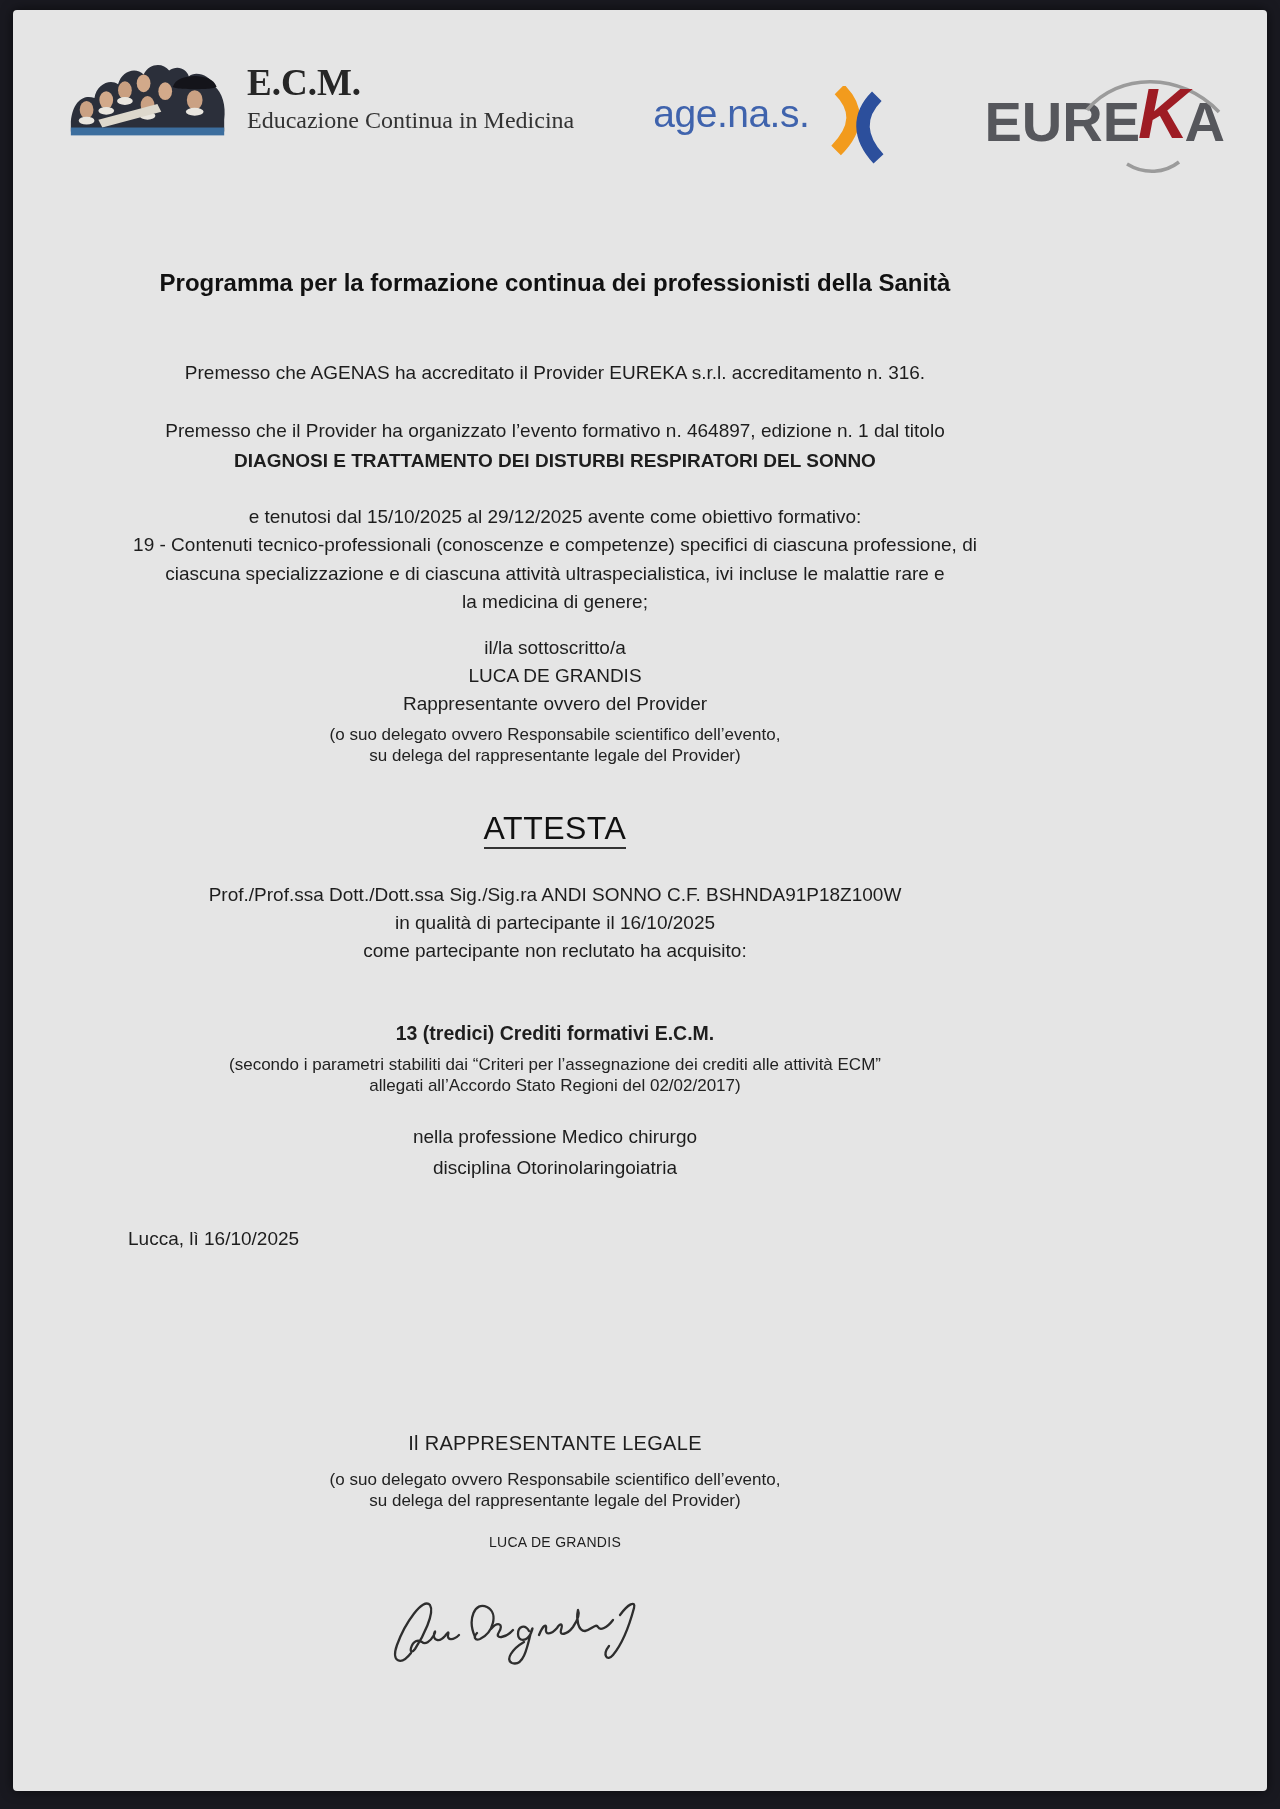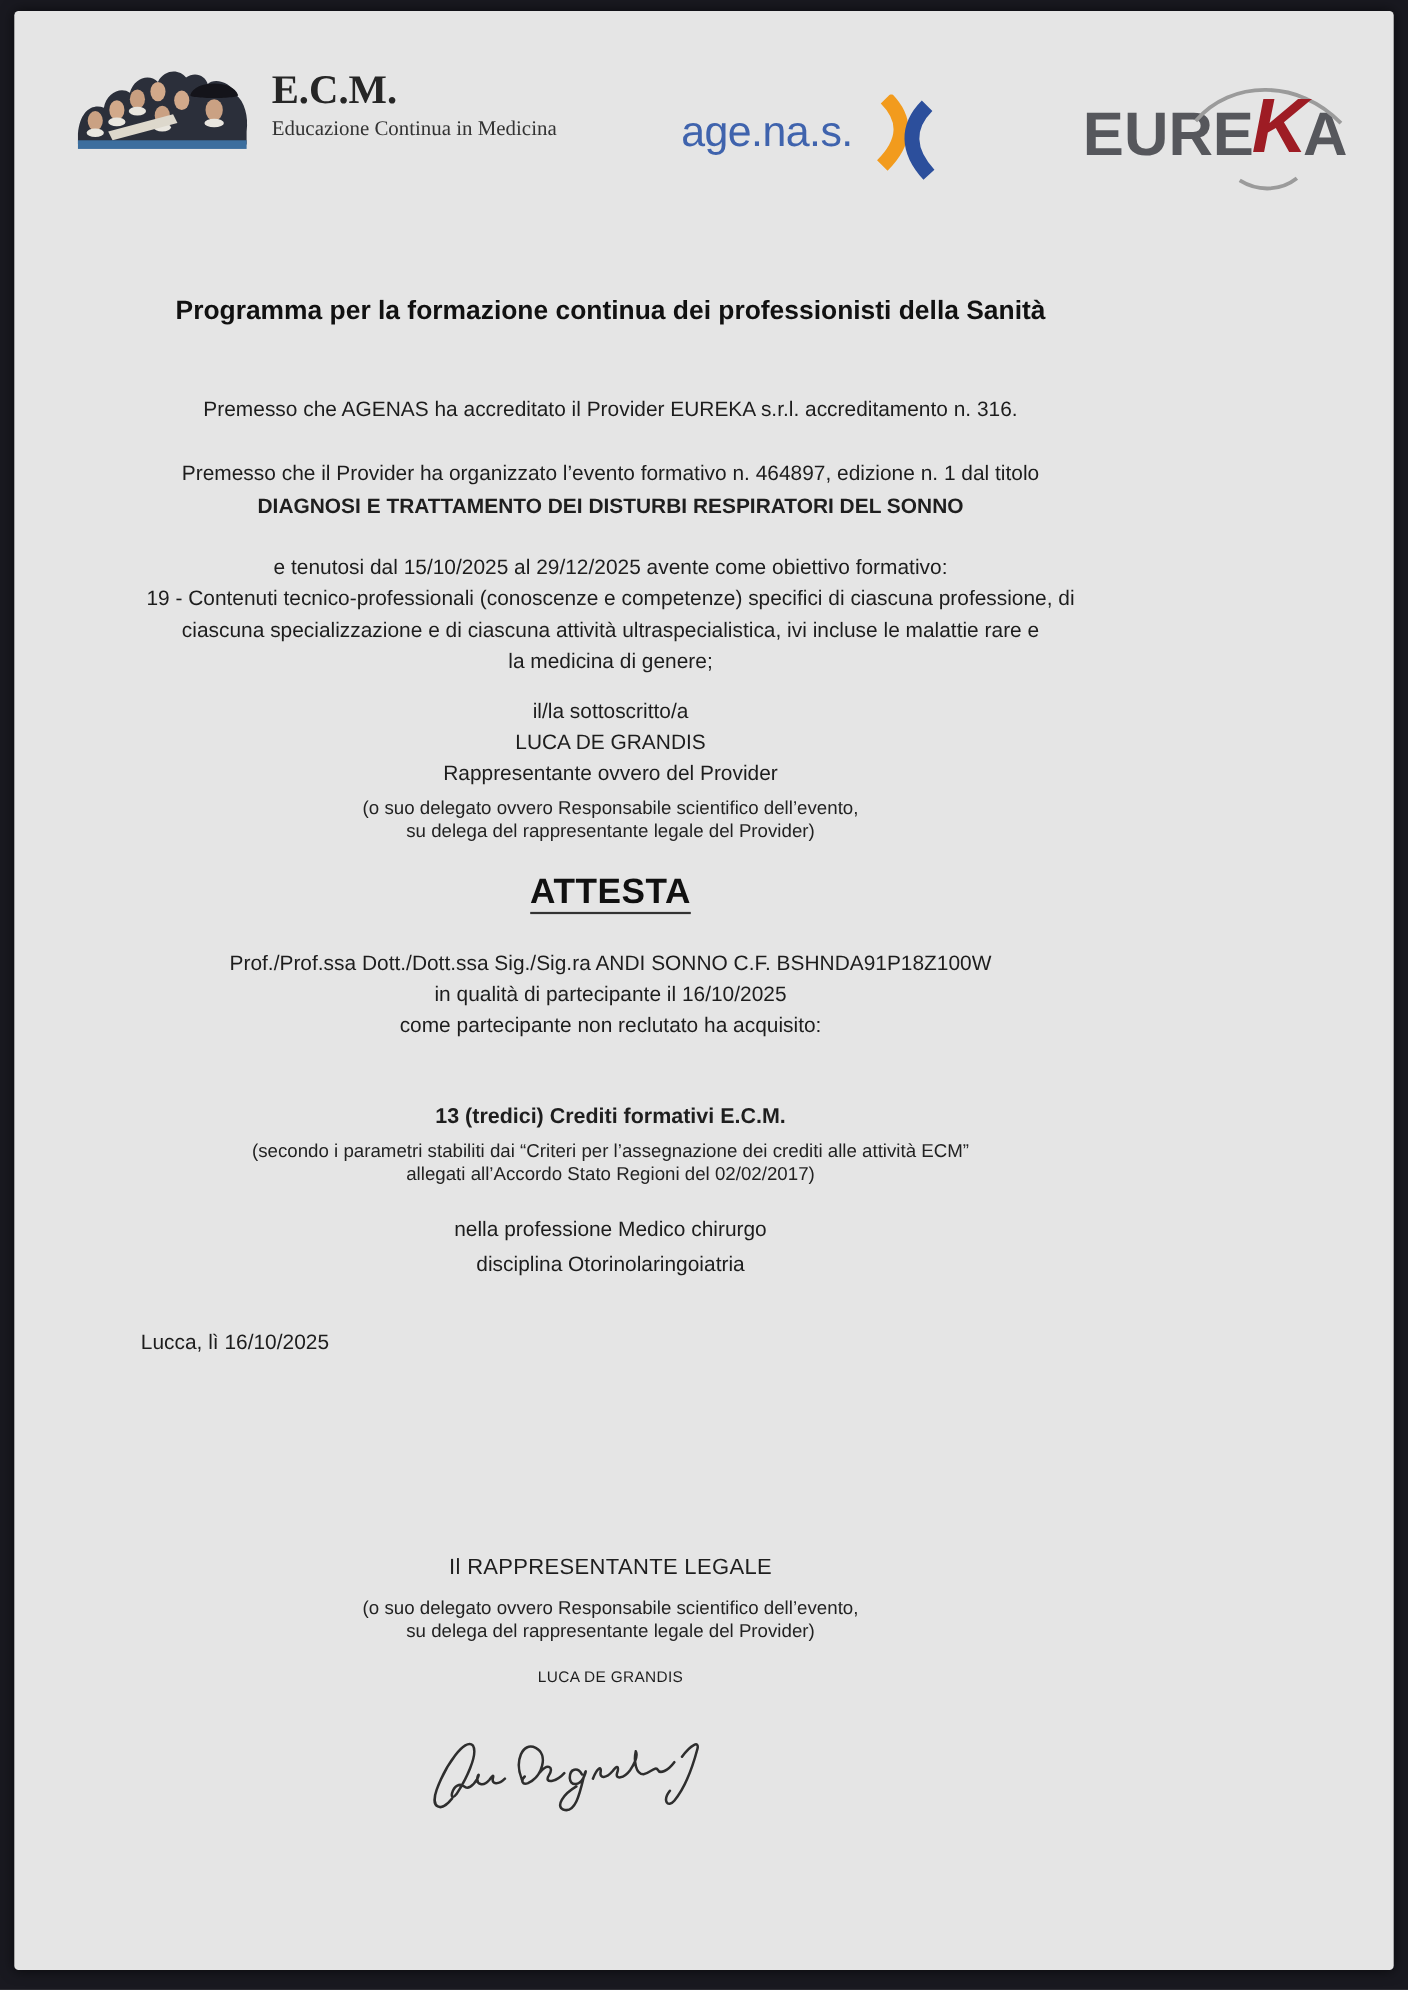--- a/index.html
+++ b/index.html
@@ -21,40 +21,40 @@
   .logo-row{
     margin-top:48px;
     padding:0 42px 0 50px;
     display:flex;justify-content:space-between;align-items:flex-start;
     height:110px;
   }
   .ecm-logo{display:flex;align-items:flex-start;}
   .ecm-painting{width:172px;height:80px;margin-top:2px;}
   .ecm-text{margin-left:12px;font-family:"Liberation Serif",serif;color:#262626;}
   .ecm-title{font-size:37px;font-weight:700;line-height:1.05;margin-top:6px;}
-  .ecm-subtitle{font-size:19px;margin-top:4px;color:#333;}
-  .agenas-logo{display:flex;align-items:flex-end;margin-top:28px;}
+  .ecm-subtitle{font-size:24px;margin-top:4px;color:#333;}
+  .agenas-logo{display:flex;align-items:center;margin-top:28px;}
   .agenas-wordmark{font-size:39px;color:#3f63ad;line-height:1;letter-spacing:-0.5px;}
   .agenas-symbol{width:92px;height:78px;margin-left:4px;margin-bottom:-24px;}
   .eureka-logo{position:relative;display:flex;align-items:flex-end;margin-top:26px;padding-top:12px;}
   .eureka-pre,.eureka-post{font-size:56px;font-weight:700;color:#56575c;line-height:0.82;letter-spacing:0px;}
   .eureka-k{font-size:70px;font-weight:700;font-style:italic;color:#9e1c24;line-height:0.7;position:relative;top:-6px;margin:0 -4px 0 -2px;z-index:2;}
   .eureka-arcs{position:absolute;right:-14px;top:-16px;width:170px;height:110px;z-index:1;}
   
   .content{margin-left:87px;width:910px;text-align:center;}
   .body-line{font-size:19px;line-height:28.5px;color:#1d1d1d;}
   .small-line{font-size:17px;line-height:21px;color:#222;}
   .cert-title{margin-top:100px;font-size:24px;font-weight:700;line-height:29px;color:#111;}
   .premise-1{margin-top:62px;}
   .premise-2{margin-top:28px;line-height:30px;}
   .event-title{font-weight:700;font-size:19px;line-height:30px;}
   .dates-objective{margin-top:27px;}
   .declarant{margin-top:17px;line-height:28px;}
   .declarant-note{margin-top:6px;}
-  .attesta{margin-top:26px;font-size:32px;font-weight:700;letter-spacing:0.5px;color:#111;}
+  .attesta{margin-top:44px;font-size:32px;font-weight:400;letter-spacing:0.5px;color:#111;}
   .attesta span{border-bottom:2px solid #333;padding-bottom:1px;}
   .che-il-la{margin-top:9px;line-height:24px;}
   .participant{margin-top:34px;line-height:28px;}
   .credits{margin-top:55px;font-size:19.5px;font-weight:700;line-height:26px;}
   .credits-note{margin-top:8px;}
   .profession{margin-top:25px;line-height:31px;}
   .place-date{margin-top:43px;text-align:left;padding-left:28px;line-height:26px;}
   .legal-rep{margin-top:179px;font-size:20px;line-height:24px;letter-spacing:0.3px;}
   .legal-rep-note{margin-top:14px;}
   .signer-name{margin-top:22px;font-size:14px;line-height:18px;letter-spacing:0.3px;}

